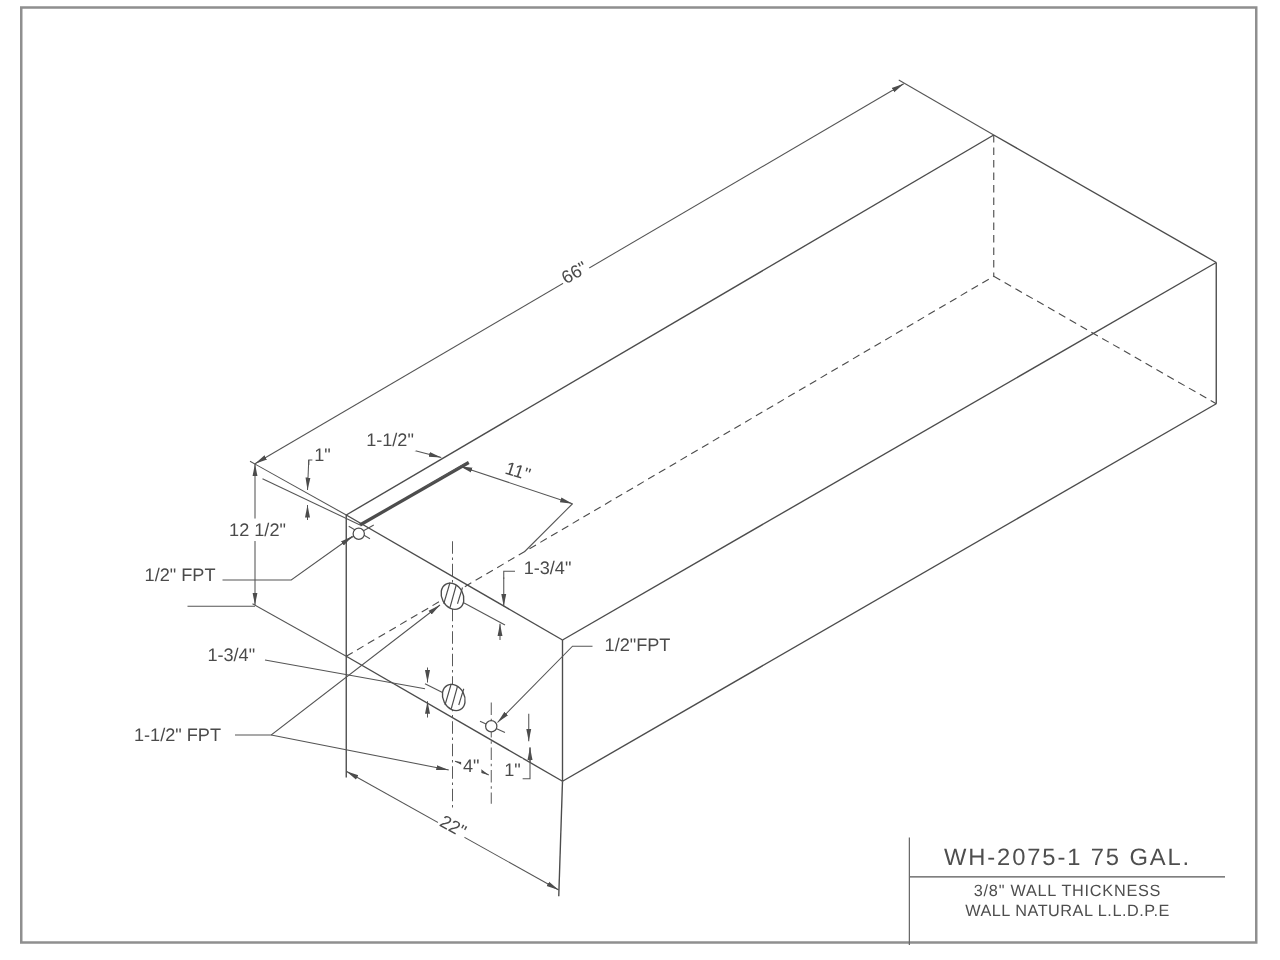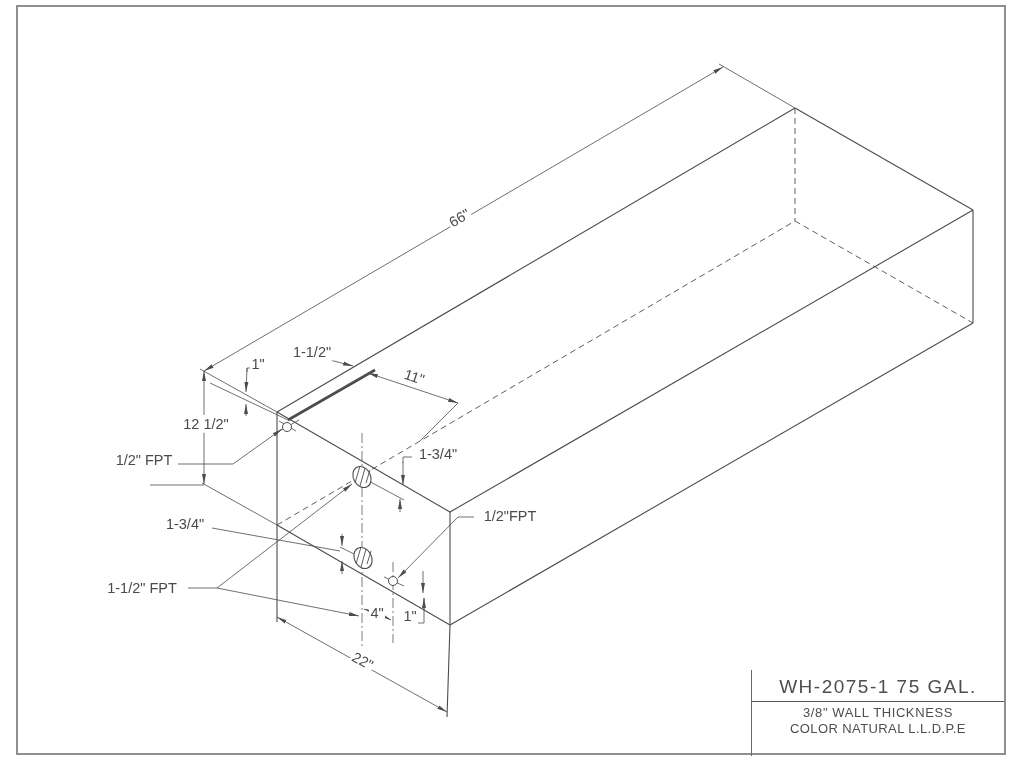--- a/index.html
+++ b/index.html
@@ -1,21 +1,21 @@
 <!DOCTYPE html>
 <html><head>
 <meta charset="utf-8">
 <style>
   html,body{margin:0;padding:0;background:#ffffff;}
   #sheet{position:relative;width:1024px;height:768px;background:#ffffff;overflow:hidden;
          font-family:"Liberation Sans",sans-serif;}
   #border-frame{position:absolute;left:16px;top:5px;width:990px;height:750px;
          border:2px solid #8f8f8f;box-sizing:border-box;}
   #drawing-svg{position:absolute;left:0;top:0;}
-  #title-block{position:absolute;left:752px;top:676px;width:252px;color:#4e4e4e;text-align:center;}
+  #title-block{position:absolute;left:728px;top:676px;width:252px;color:#4e4e4e;text-align:center;}
   #title-block .sep{position:absolute;left:-1px;top:-6px;height:86px;border-left:1.5px solid #6a6a6a;}
   #tb-part{font-size:19px;letter-spacing:1.5px;border-bottom:1.5px solid #565656;
            padding-bottom:3px;white-space:nowrap;}
   #tb-wall{font-size:13px;letter-spacing:.6px;margin-top:3px;white-space:nowrap;}
   #tb-color{font-size:13px;letter-spacing:.4px;margin-top:1px;white-space:nowrap;}
 </style>
 </head>
 <body>
 
 <div id="sheet">
@@ -140,15 +140,15 @@
       </g>
       <g transform="translate(362,662) rotate(29)">
         <rect x="-12.140625" y="-10.171875" width="24.28125" height="18" fill="#ffffff"></rect>
         <text x="0" y="0" fill="#4a4a4a" font-size="14.5" font-family="&quot;Liberation Sans&quot;, sans-serif" text-anchor="middle" dominant-baseline="middle">22"</text>
       </g>
     </svg>
   <div id="title-block">
     <div class="sep"></div>
     <div id="tb-part">WH-2075-1 75 GAL.</div>
     <div id="tb-wall">3/8" WALL THICKNESS</div>
-    <div id="tb-color">COLOR NATURAL L.L.D.P.E</div>
+    <div id="tb-color">WALL NATURAL L.L.D.P.E</div>
   </div>
 </div>
 
 </body></html>

